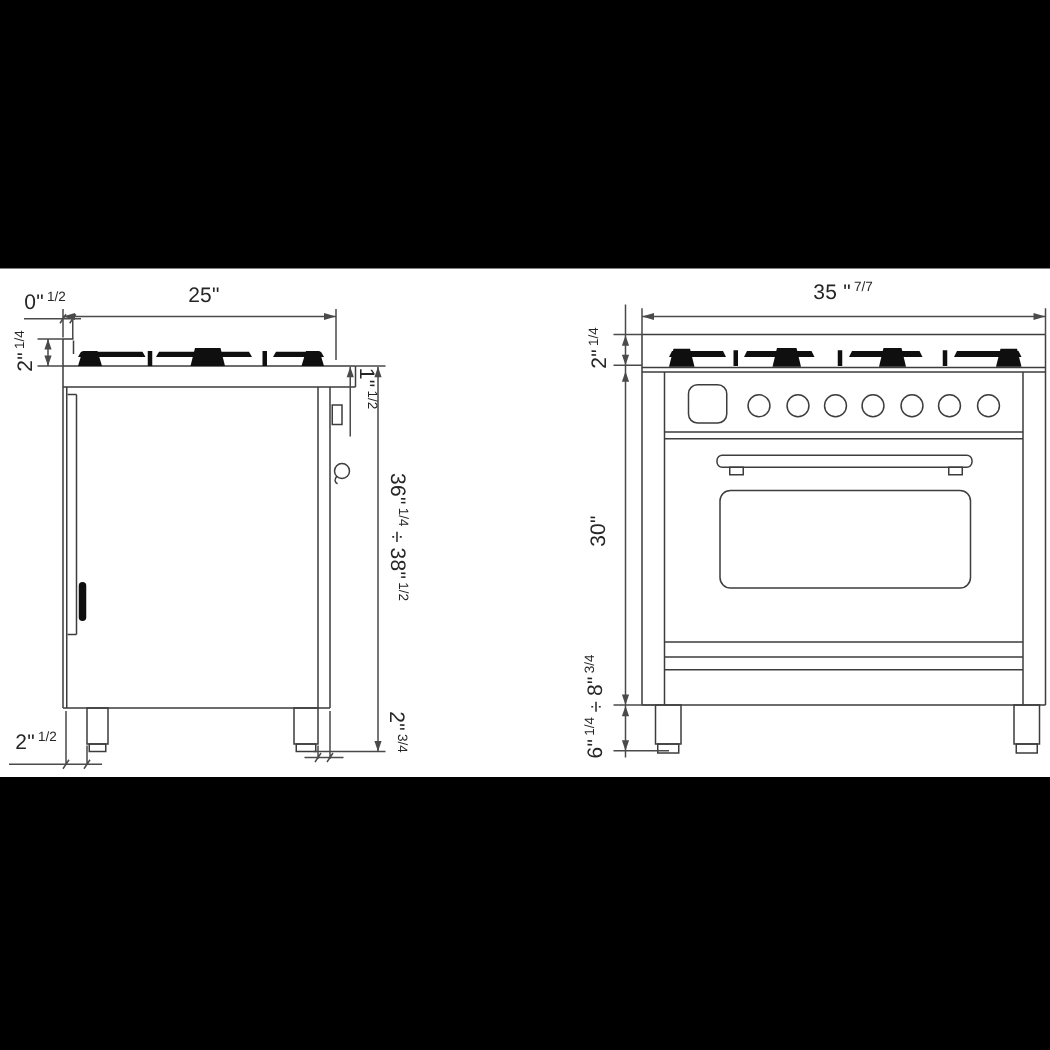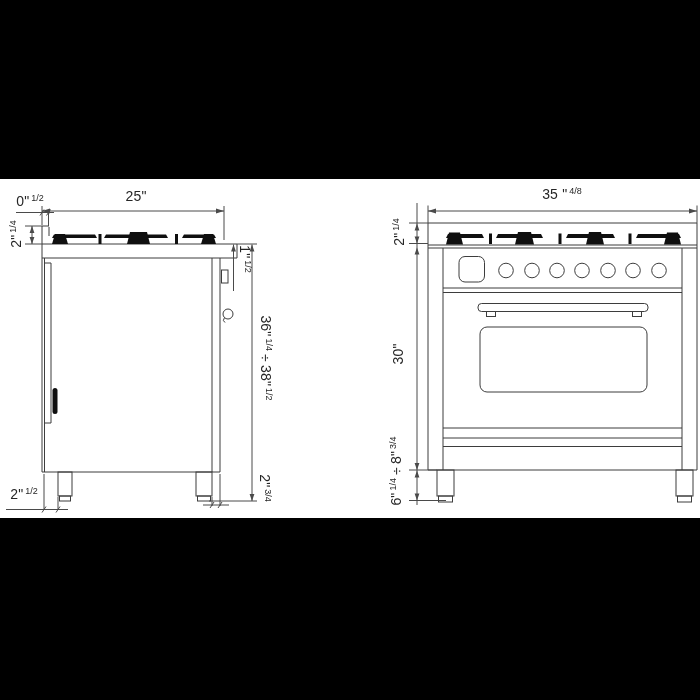--- a/index.html
+++ b/index.html
@@ -165,20 +165,20 @@
   <span class="lbl rot-ccw" style="left:16px;top:234px;"><span>2"</span><sup>1/4</sup></span>
 
   <span class="lbl rot-cw" style="left:245px;top:259px;"><span>1"</span><sup>1/2</sup></span>
 
   <span class="lbl rot-cw" style="left:266px;top:358px;"><span>36"</span><sup>1/4</sup><span class="div">÷</span><span>38"</span><sup>1/2</sup></span>
 
   <span class="lbl ctr" style="left:24px;top:494px;"><span>2"</span><sup>1/2</sup></span>
 
   <span class="lbl rot-cw" style="left:265px;top:488px;"><span>2"</span><sup>3/4</sup></span>
 
-  <span class="lbl ctr" style="left:562px;top:194px;"><span>35 "</span><sup>4/8</sup></span>
+  <span class="lbl ctr" style="left:562px;top:194px;"><span>35 "</span><sup>7/7</sup></span>
 
   <span class="lbl rot-ccw" style="left:399px;top:232px;"><span>2"</span><sup>1/4</sup></span>
 
   <span class="lbl rot-ccw" style="left:398px;top:354px;"><span>30"</span></span>
 
   <span class="lbl rot-ccw" style="left:396px;top:471px;"><span>6"</span><sup>1/4</sup><span class="div">÷</span><span>8"</span><sup>3/4</sup></span>
 </div>
 
 </body></html>

